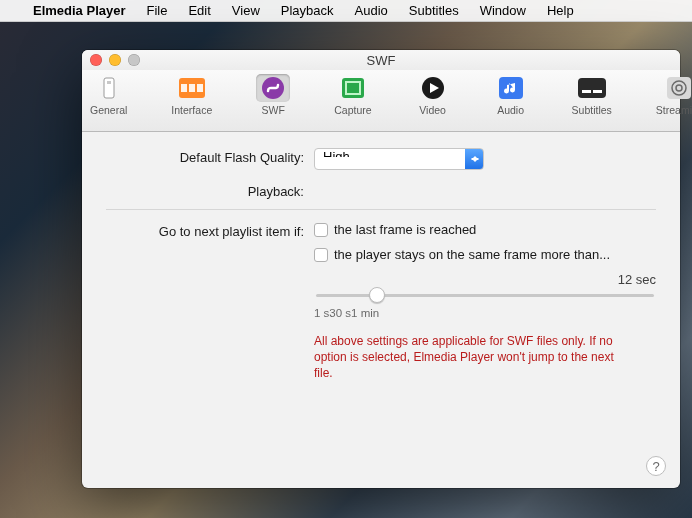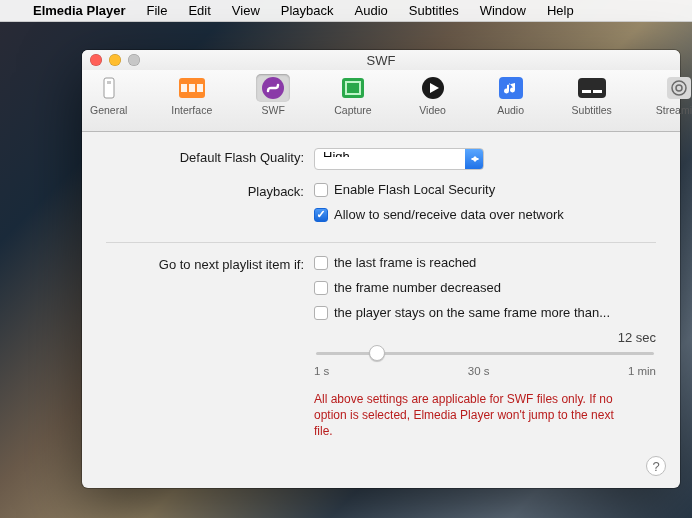--- a/index.html
+++ b/index.html
@@ -89,21 +89,21 @@
     position:relative; height:16px; margin:0 2px;
   }
   .track .rail{
     position:absolute; left:0; right:0; top:7px; height:3px; background:#c8c8c8; border-radius:2px;
   }
   .track .thumb{
     position:absolute; top:0; width:16px; height:16px; border-radius:50%;
     background:#fff; border:1px solid #bcbcbc; box-shadow:0 1px 1px rgba(0,0,0,.2);
     transform:translateX(-50%);
   }
-  .ticks { display:flex; justify-content:space-between; font-size:11.5px; color:#6a6a6a; margin-top:4px; padding:0 0px;}
+  .ticks { display:flex; font-size:11.5px; color:#6a6a6a; margin-top:4px; padding:0 0px;}
   .note { font-size:12px; color:#b91c1c; margin-top:14px; line-height:1.35; max-width:310px;}
   .help {
     position:absolute; right:14px; bottom:12px; width:20px; height:20px;
     border-radius:50%; border:1px solid #bdbdbd; background:#fff;
     display:flex; align-items:center; justify-content:center;
     font-size:13px; color:#6a6a6a;
   }
   svg { display:block; }
 </style>
 </head>
@@ -219,44 +219,30 @@
         <span class="sel-wrap">
           <select class="mac">
             <option>High</option>
           </select>
         </span>
       </div>
     </div>
 
     <div class="row" style="margin-top:12px;">
       <div class="lbl">Playback:</div>
-      <div class="ctrl checks-col">
-        <div class="chk">
-          <span class="box"></span>
-          <span>Enable Flash Local Security</span>
-        </div>
-        <div class="chk">
-          <span class="box checked"></span>
-          <span>Allow to send/receive data over network</span>
-        </div>
-      </div>
     </div>
 
     <hr class="sep">
 
     <div class="row">
       <div class="lbl">Go to next playlist item if:</div>
       <div class="ctrl checks-col">
         <div class="chk">
           <span class="box"></span>
           <span>the last frame is reached</span>
-        </div>
-        <div class="chk">
-          <span class="box"></span>
-          <span>the frame number decreased</span>
         </div>
         <div class="chk">
           <span class="box"></span>
           <span>the player stays on the same frame more than...</span>
         </div>
 
         <div class="slider-wrap">
           <div class="slider-val">12 sec</div>
           <div class="track">
             <div class="rail"></div>

